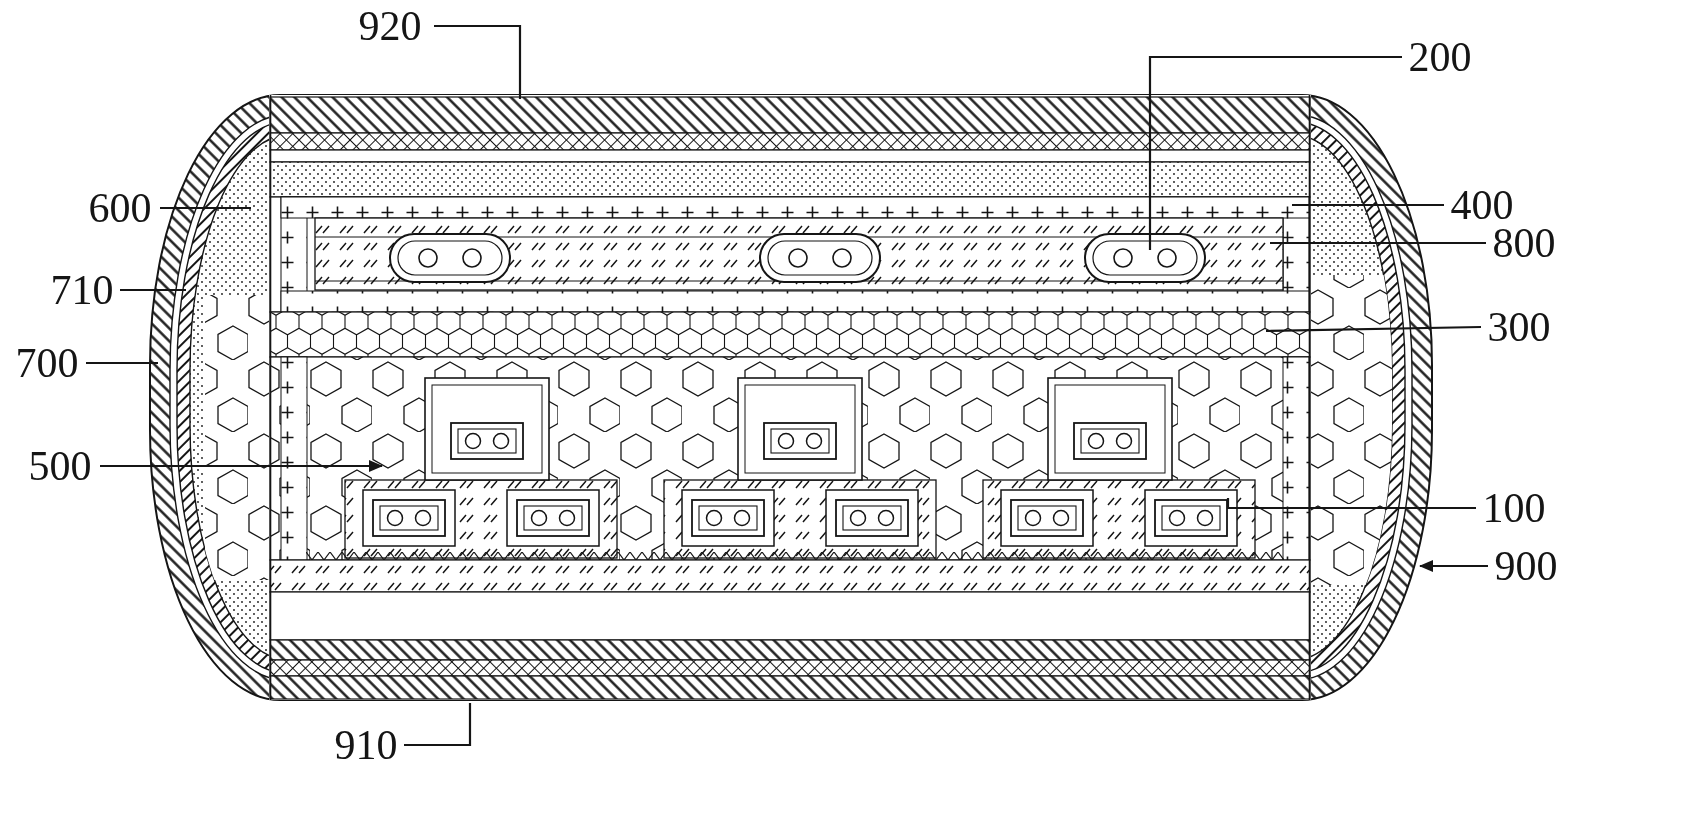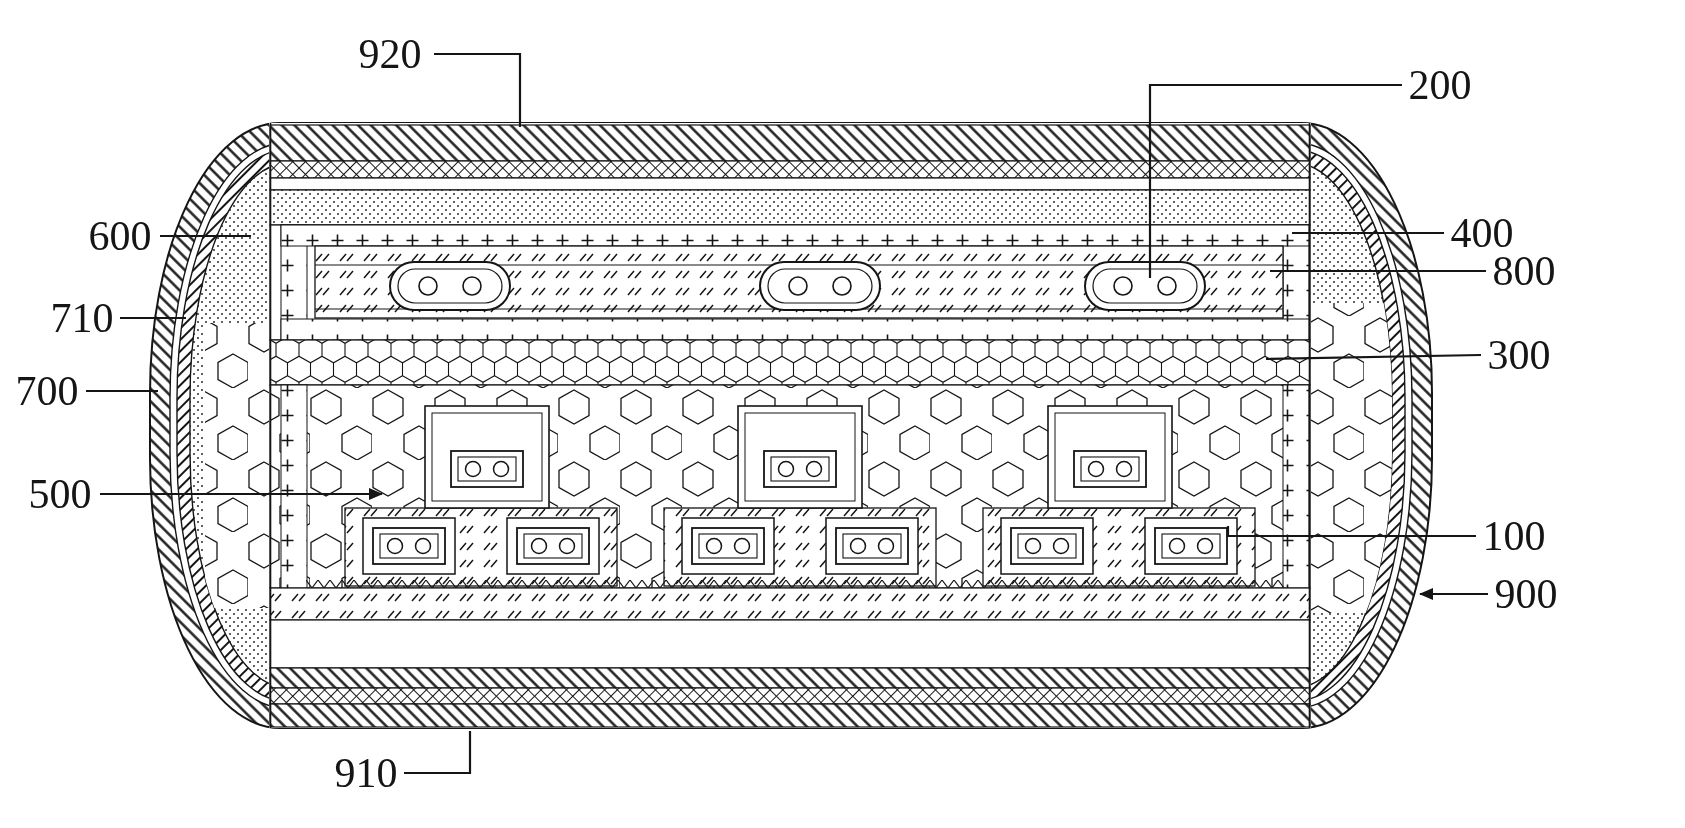--- a/index.html
+++ b/index.html
@@ -2,21 +2,20 @@
 <html><head>
 <meta charset="utf-8">
 <style>
   html,body{margin:0;padding:0;background:#ffffff;}
   .stage{
     position:relative;
     width:1685px;height:788px;
     background:#ffffff;
     font-family:"Liberation Serif", serif;
     overflow:hidden;
-    margin-top:28px;
   }
   svg{display:block;}
   .ref{
     font-family:"Liberation Serif", serif;
     font-size:42px;
     fill:#151515;
   }
   .leader{
     stroke:#151515;
     stroke-width:2.2;

